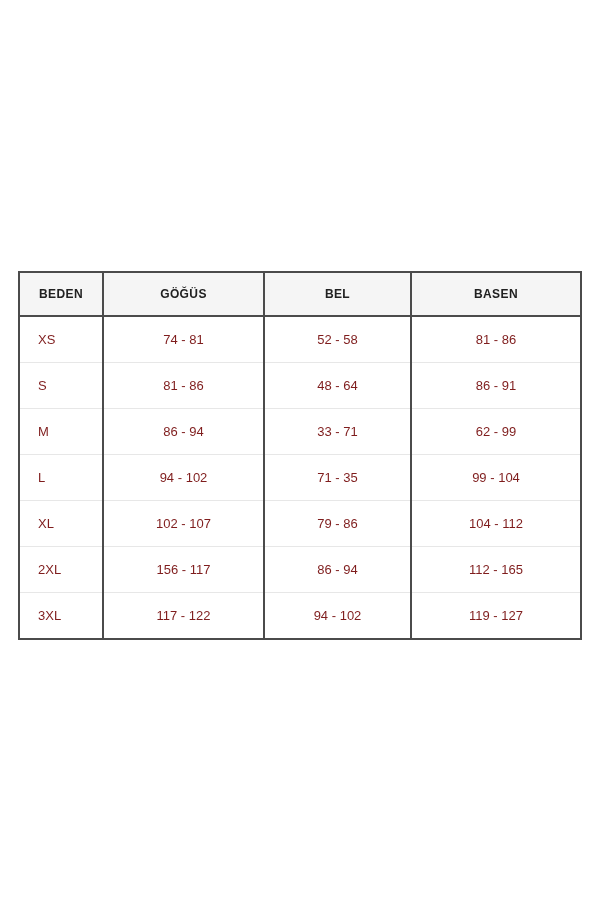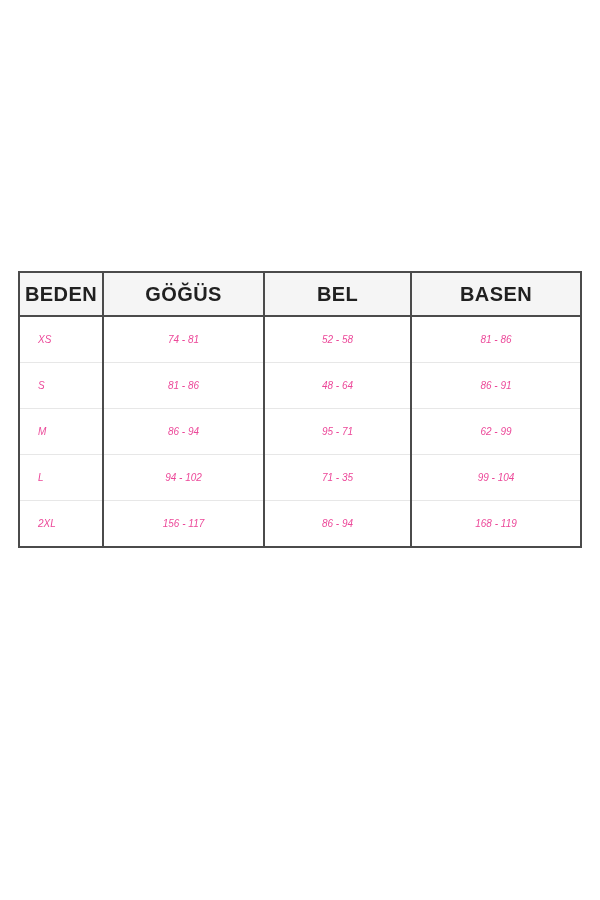--- a/index.html
+++ b/index.html
@@ -26,38 +26,37 @@
     border: 2px solid #4b4b4b;
   }
   col.c-size  { width: 84px; }
   col.c-chest { width: 161px; }
   col.c-waist { width: 147px; }
   col.c-hip   { width: 170px; }
   th {
     height: 42px;
     background: #f5f5f5;
     color: #212121;
-    font-size: 20px;
+    font-size: 12px;
     font-weight: bold;
     letter-spacing: 0.4px;
     text-align: center;
     border-bottom: 2px solid #4b4b4b;
     border-left: 2px solid #4b4b4b;
     padding: 0;
   }
   th:first-child { border-left: none; }
   td {
     height: 45px;
-    color: #ec4899;
-    font-size: 10px;
+    color: #7f1d1d;
+    font-size: 13px;
     text-align: center;
     border-left: 2px solid #4b4b4b;
     border-top: 1px solid #e7e7e7;
     padding: 0;
-    font-style: italic;
   }
   td:first-child { border-left: none; }
   tbody tr:first-child td { border-top: none; }
   td.size-cell {
     text-align: left;
     padding-left: 18px;
   }
 </style>
 </head>
 <body>
@@ -87,30 +86,42 @@
       </tr>
       <tr>
         <td class="size-cell">S</td>
         <td>81 - 86</td>
         <td>48 - 64</td>
         <td>86 - 91</td>
       </tr>
       <tr>
         <td class="size-cell">M</td>
         <td>86 - 94</td>
-        <td>95 - 71</td>
+        <td>33 - 71</td>
         <td>62 - 99</td>
       </tr>
       <tr>
         <td class="size-cell">L</td>
         <td>94 - 102</td>
         <td>71 - 35</td>
         <td>99 - 104</td>
       </tr>
       <tr>
+        <td class="size-cell">XL</td>
+        <td>102 - 107</td>
+        <td>79 - 86</td>
+        <td>104 - 112</td>
+      </tr>
+      <tr>
         <td class="size-cell">2XL</td>
         <td>156 - 117</td>
         <td>86 - 94</td>
-        <td>168 - 119</td>
+        <td>112 - 165</td>
+      </tr>
+      <tr>
+        <td class="size-cell">3XL</td>
+        <td>117 - 122</td>
+        <td>94 - 102</td>
+        <td>119 - 127</td>
       </tr>
     </tbody>
   </table>
 </div>
 
 </body></html>

